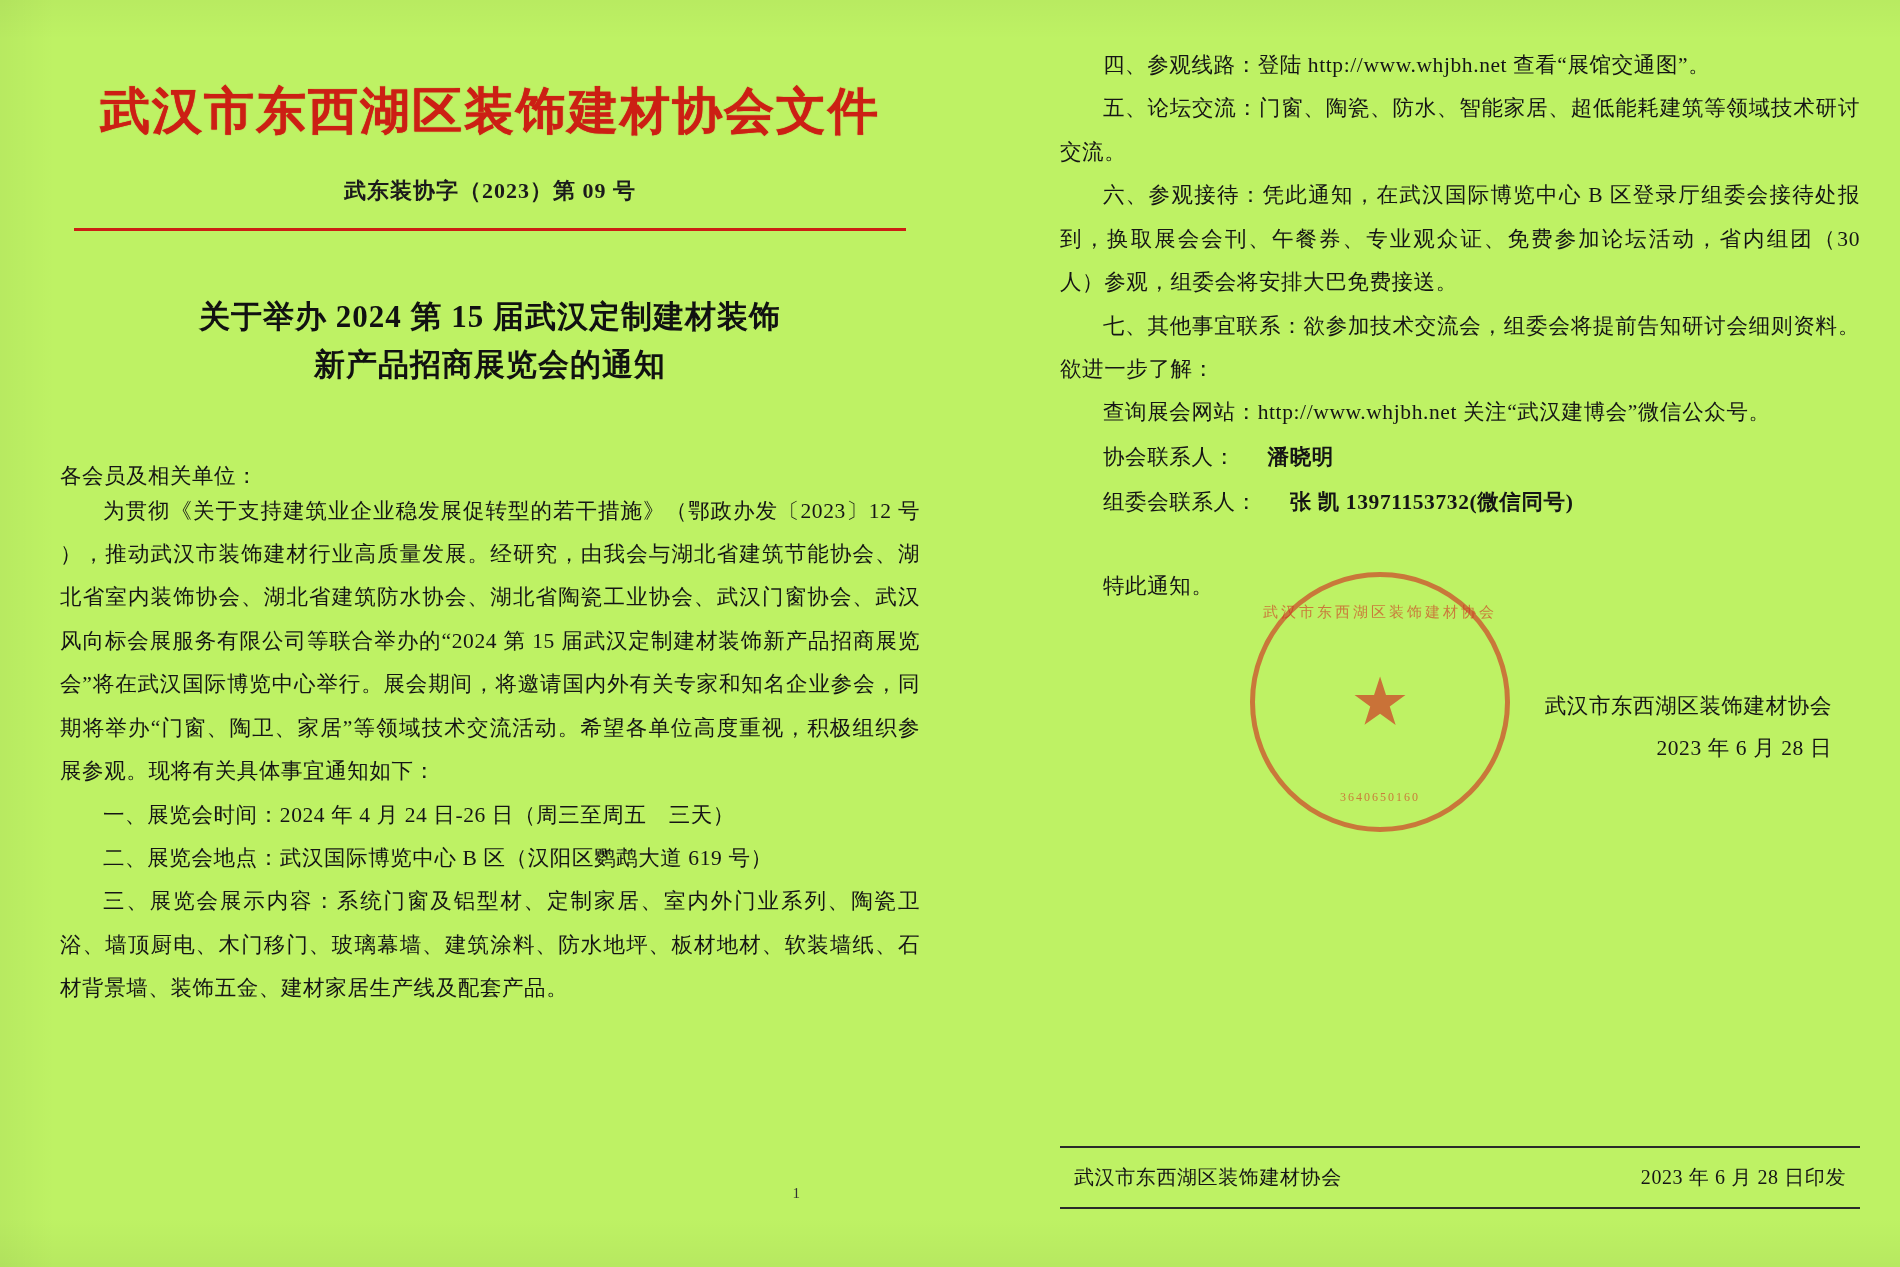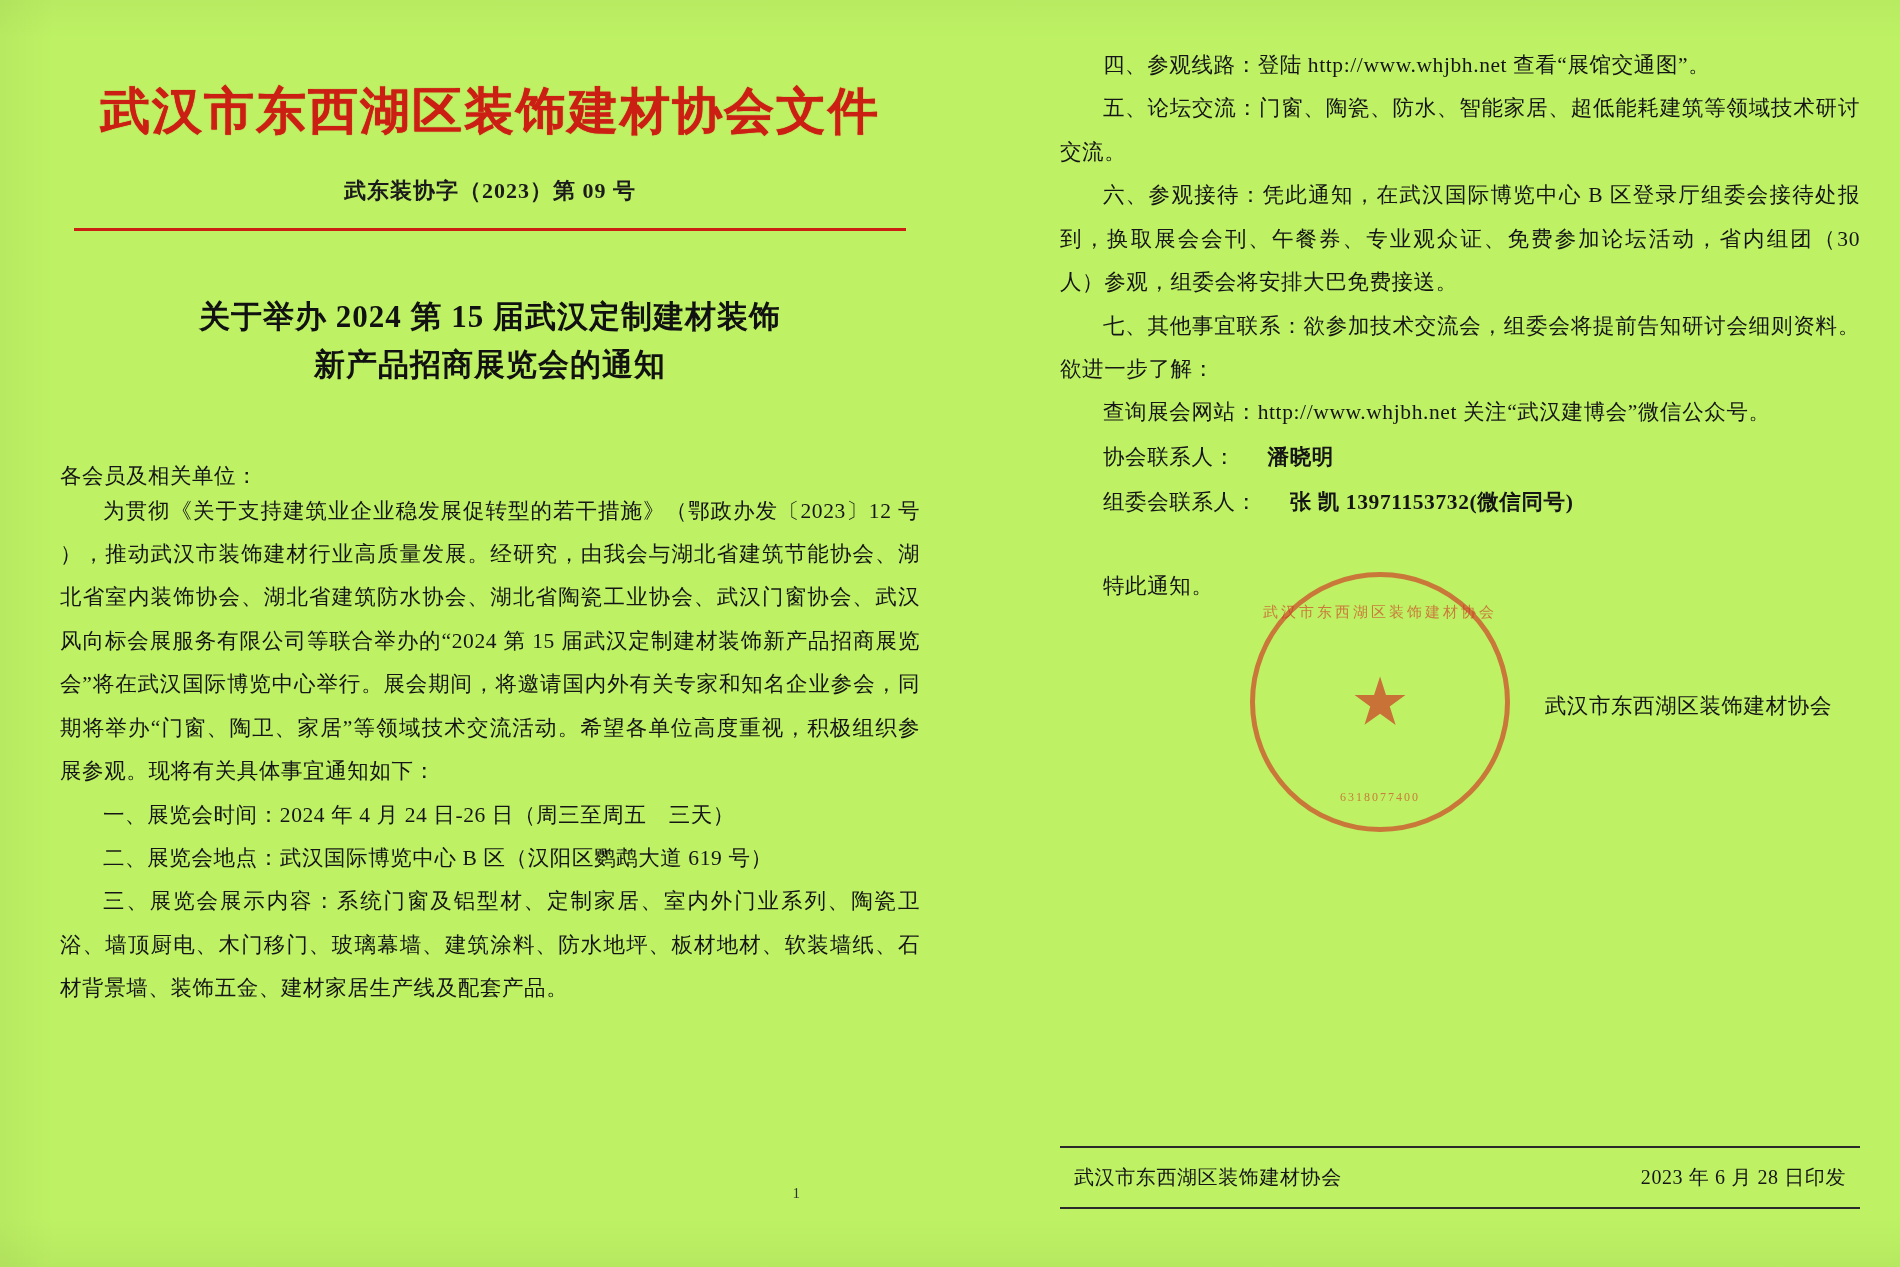--- a/index.html
+++ b/index.html
@@ -250,25 +250,26 @@
     <p class="contact-line">
       <span>组委会联系人：</span>
       <span class="contact-name">张 凯 13971153732(微信同号)</span>
     </p>
 
     <div class="closing">特此通知。</div>
 
     <div class="seal">
       <div class="seal-top-text">武汉市东西湖区装饰建材协会</div>
       <div class="star">★</div>
-      <div class="seal-bottom-text">6318077400</div>
+      <div class="seal-bottom-text">3640650160</div>
     </div>
 
     <div class="signature">
       <div>武汉市东西湖区装饰建材协会</div>
+      <div>2023 年 6 月 28 日</div>
     </div>
   </div>
 
   <div class="footer">
     <div class="footer-rule-top"></div>
     <div class="footer-row">
       <span>武汉市东西湖区装饰建材协会</span>
       <span>2023 年 6 月 28 日印发</span>
     </div>
     <div class="footer-rule-bottom"></div>

